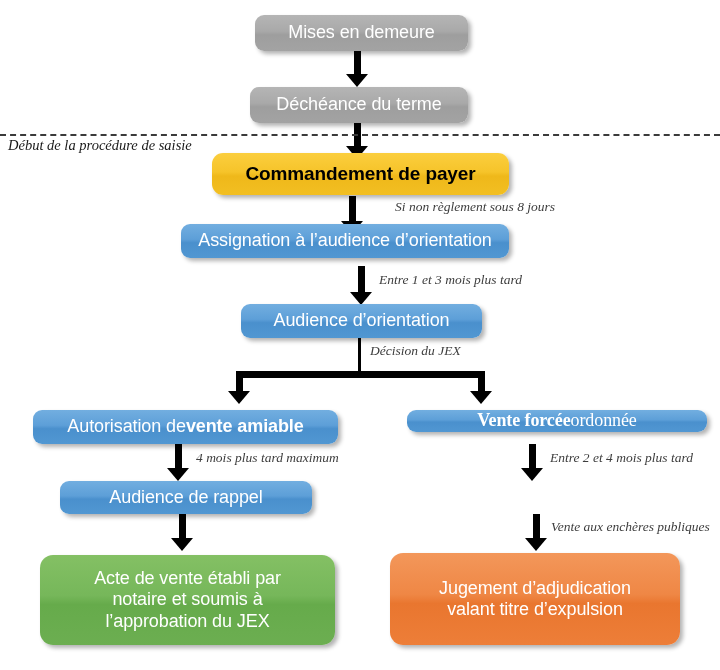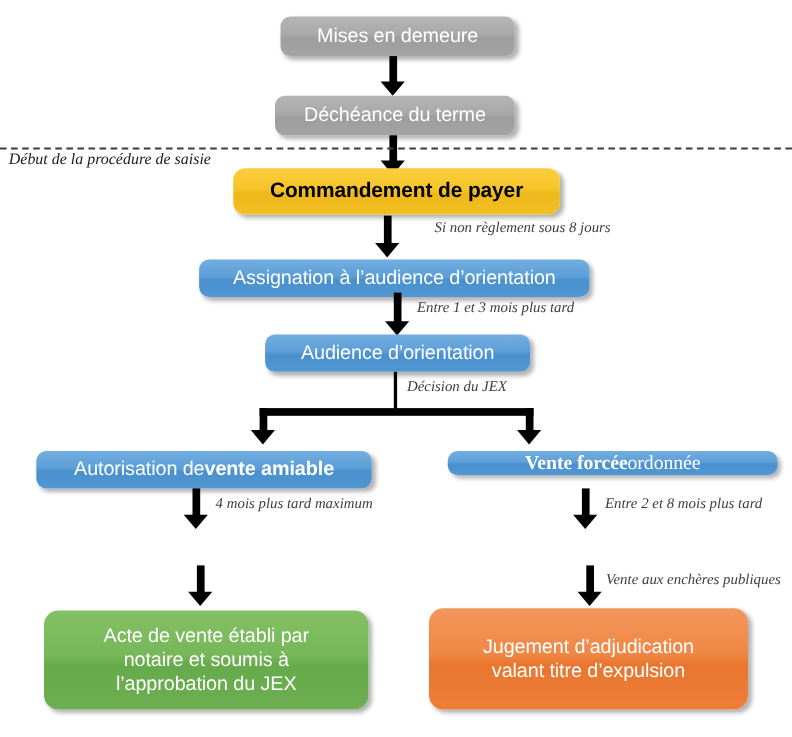--- a/index.html
+++ b/index.html
@@ -130,21 +130,21 @@
 
   <div class="dashed-rule" style="left:0px; top:134px; width:720px;"></div>
   <div class="section-label" style="left:8px; top:137px;">Début de la procédure de saisie</div>
 
   <div class="node yellow" style="left:212px; top:153px; width:297px; height:42px;">Commandement de payer</div>
 
   <div class="arrow-stem" style="left:349px; top:196px; height:27px;"></div>
   <div class="arrow-head" style="left:341px; top:221px;"></div>
   <div class="edge-label" style="left:371px; top:199px;margin-left:24px;">Si non règlement sous 8 jours</div>
 
-  <div class="node blue" style="left:181px; top:236px; width:355px; height:34px;">Assignation à l’audience  d’orientation</div>
+  <div class="node blue" style="left:181px; top:224px; width:328px; height:34px;">Assignation à l’audience  d’orientation</div>
 
   <div class="arrow-stem" style="left:358px; top:266px; height:28px;"></div>
   <div class="arrow-head" style="left:350px; top:292px;"></div>
   <div class="edge-label" style="left:379px; top:272px;">Entre 1 et 3 mois plus tard</div>
 
   <div class="node blue" style="left:241px; top:304px; width:241px; height:34px;">Audience  d’orientation</div>
 
   <div class="vline-thin" style="left:358px; top:338px; height:35px;"></div>
   <div class="edge-label" style="left:370px; top:343px;">Décision du JEX</div>
 
@@ -163,22 +163,23 @@
   <div class="arrow-stem" style="left:175px; top:444px; height:26px;"></div>
   <div class="arrow-head" style="left:167px; top:468px;"></div>
   <div class="edge-label" style="left:196px; top:450px;">4 mois plus tard maximum</div>
 
   <div class="node blue" style="left:407px; top:410px; width:300px; height:22px;font-family:Liberation Serif, serif;">
     <b>Vente forcée</b><span> ordonnée</span>
   </div>
 
   <div class="arrow-stem" style="left:529px; top:444px; height:26px;"></div>
   <div class="arrow-head" style="left:521px; top:468px;"></div>
-  <div class="edge-label" style="left:550px; top:450px;">Entre 2 et 8 mois plus tard</div>
+  <div class="edge-label" style="left:550px; top:450px;">Entre 2 et 4 mois plus tard</div>
 
+  <div class="node blue" style="left:60px; top:481px; width:252px; height:33px;">Audience  de rappel</div>
 
   <div class="arrow-stem" style="left:179px; top:514px; height:26px;"></div>
   <div class="arrow-head" style="left:171px; top:538px;"></div>
 
 
   <div class="arrow-stem" style="left:533px; top:514px; height:26px;"></div>
   <div class="arrow-head" style="left:525px; top:538px;"></div>
   <div class="edge-label" style="left:551px; top:519px;">Vente aux enchères publiques</div>
 
   <div class="node orange" style="left:390px; top:553px; width:290px; height:92px; border-radius:13px;">Jugement d’adjudication

